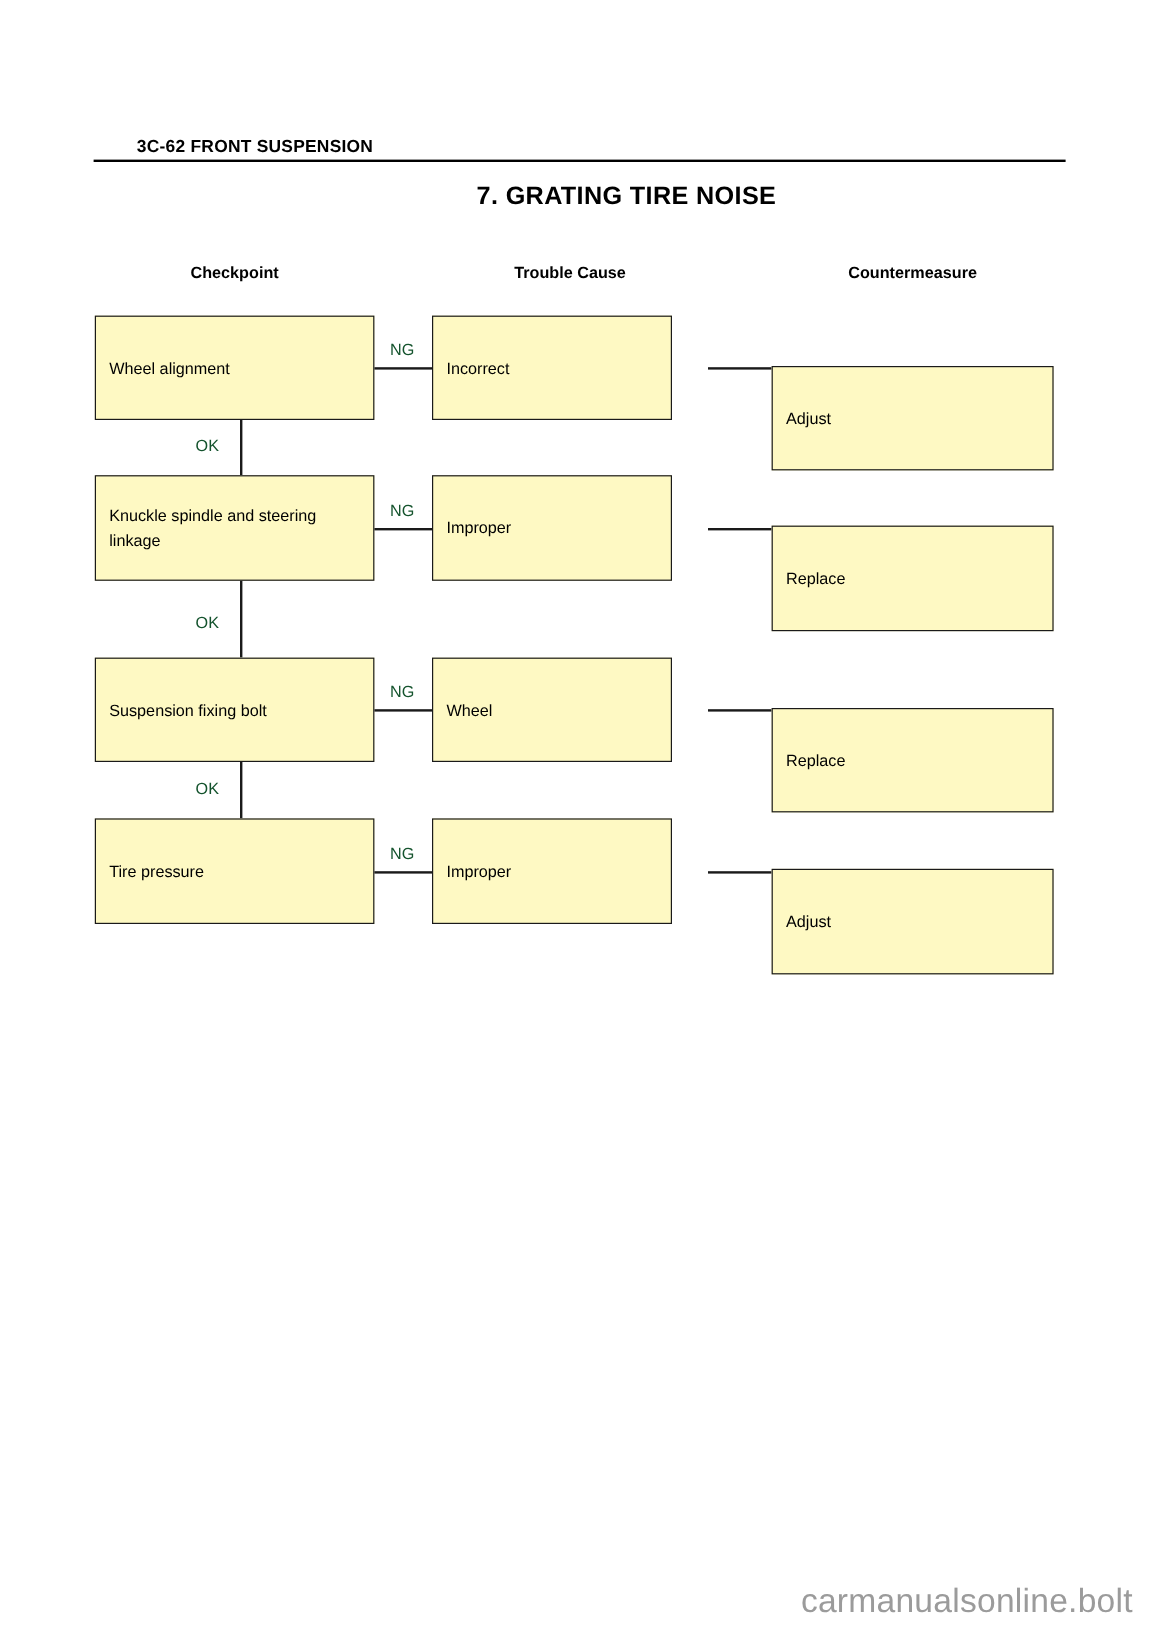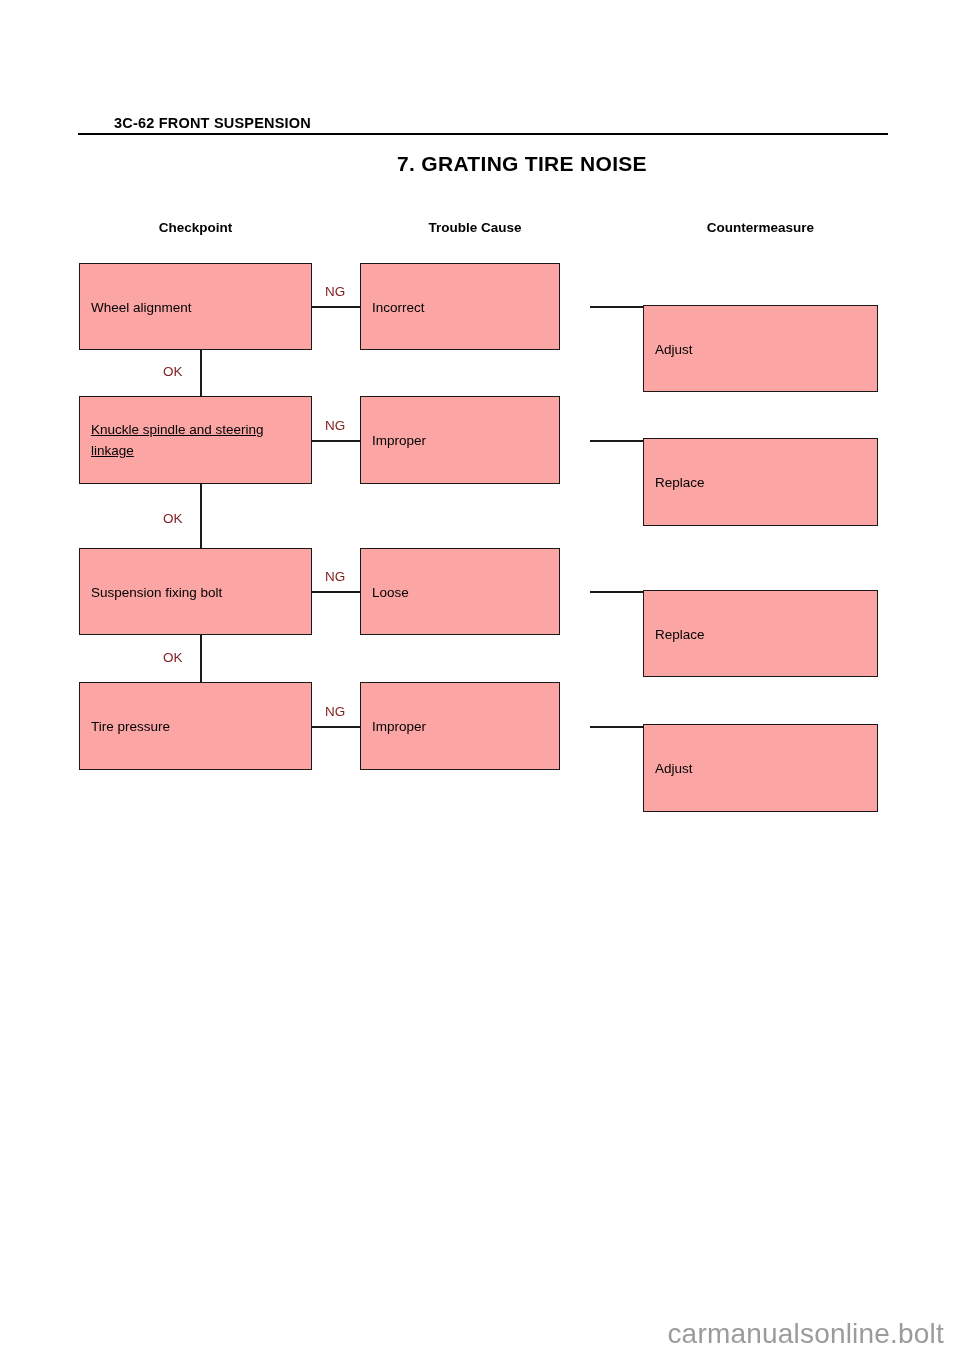--- a/index.html
+++ b/index.html
@@ -72,38 +72,37 @@
     position: absolute;
     left: 0;
     top: 0;
     width: 960px;
     height: 1358px;
   }
   .fc-box {
     position: absolute;
     box-sizing: border-box;
     border: 1.5px solid #1a1a1a;
-    background: #fca5a5;
+    background: #fef9c3;
   }
   .fc-box .fc-label {
     position: absolute;
     left: 11px;
     width: calc(100% - 20px);
     font-size: 13.5px;
     line-height: 21px;
     color: #000000;
   }
   .fc-box.single .fc-label {
     top: 50%;
     transform: translateY(-50%);
   }
   .fc-box.double .fc-label {
     top: 50%;
     transform: translateY(-50%);
-    text-decoration: underline;
   }
 
   
   .col-a { left: 79px;  width: 233px; }
   .col-b { left: 360px; width: 200px; }
   .col-c { left: 643px; width: 235px; margin-top: 42px; }
 
   
   .row-1 { top: 263px; height: 87px; }
   .row-2 { top: 396px; height: 88px; }
@@ -126,21 +125,21 @@
     width: 1.5px;
     background: #1a1a1a;
   }
 
   
   .edge-label {
     position: absolute;
     font-size: 13.5px;
     line-height: 16px;
     white-space: nowrap;
-    color: #7f1d1d;
+    color: #14532d;
   }
   .edge-label.ng { left: 325px; }
   .edge-label.ok { left: 163px; }
 
   
   #watermark {
     position: absolute;
     right: 16px;
     bottom: 8px;
     font-size: 28px;
@@ -196,21 +195,21 @@
 
   <div class="conn-v" style="top:484px; height:64px;"></div>
   <div class="edge-label ok" style="top:511px;">OK</div>
 
   <div class="fc-box col-a row-3 single">
     <div class="fc-label">Suspension fixing bolt</div>
   </div>
   <div class="conn-h ab" style="top:591px;"></div>
   <div class="edge-label ng" style="top:569px;">NG</div>
   <div class="fc-box col-b row-3 single">
-    <div class="fc-label">Loose</div>
+    <div class="fc-label">Wheel</div>
   </div>
   <div class="conn-h bc" style="top:591px;"></div>
   <div class="fc-box col-c row-3 single">
     <div class="fc-label">Replace</div>
   </div>
 
   <div class="conn-v" style="top:635px; height:47px;"></div>
   <div class="edge-label ok" style="top:650px;">OK</div>
 
   <div class="fc-box col-a row-4 single">

